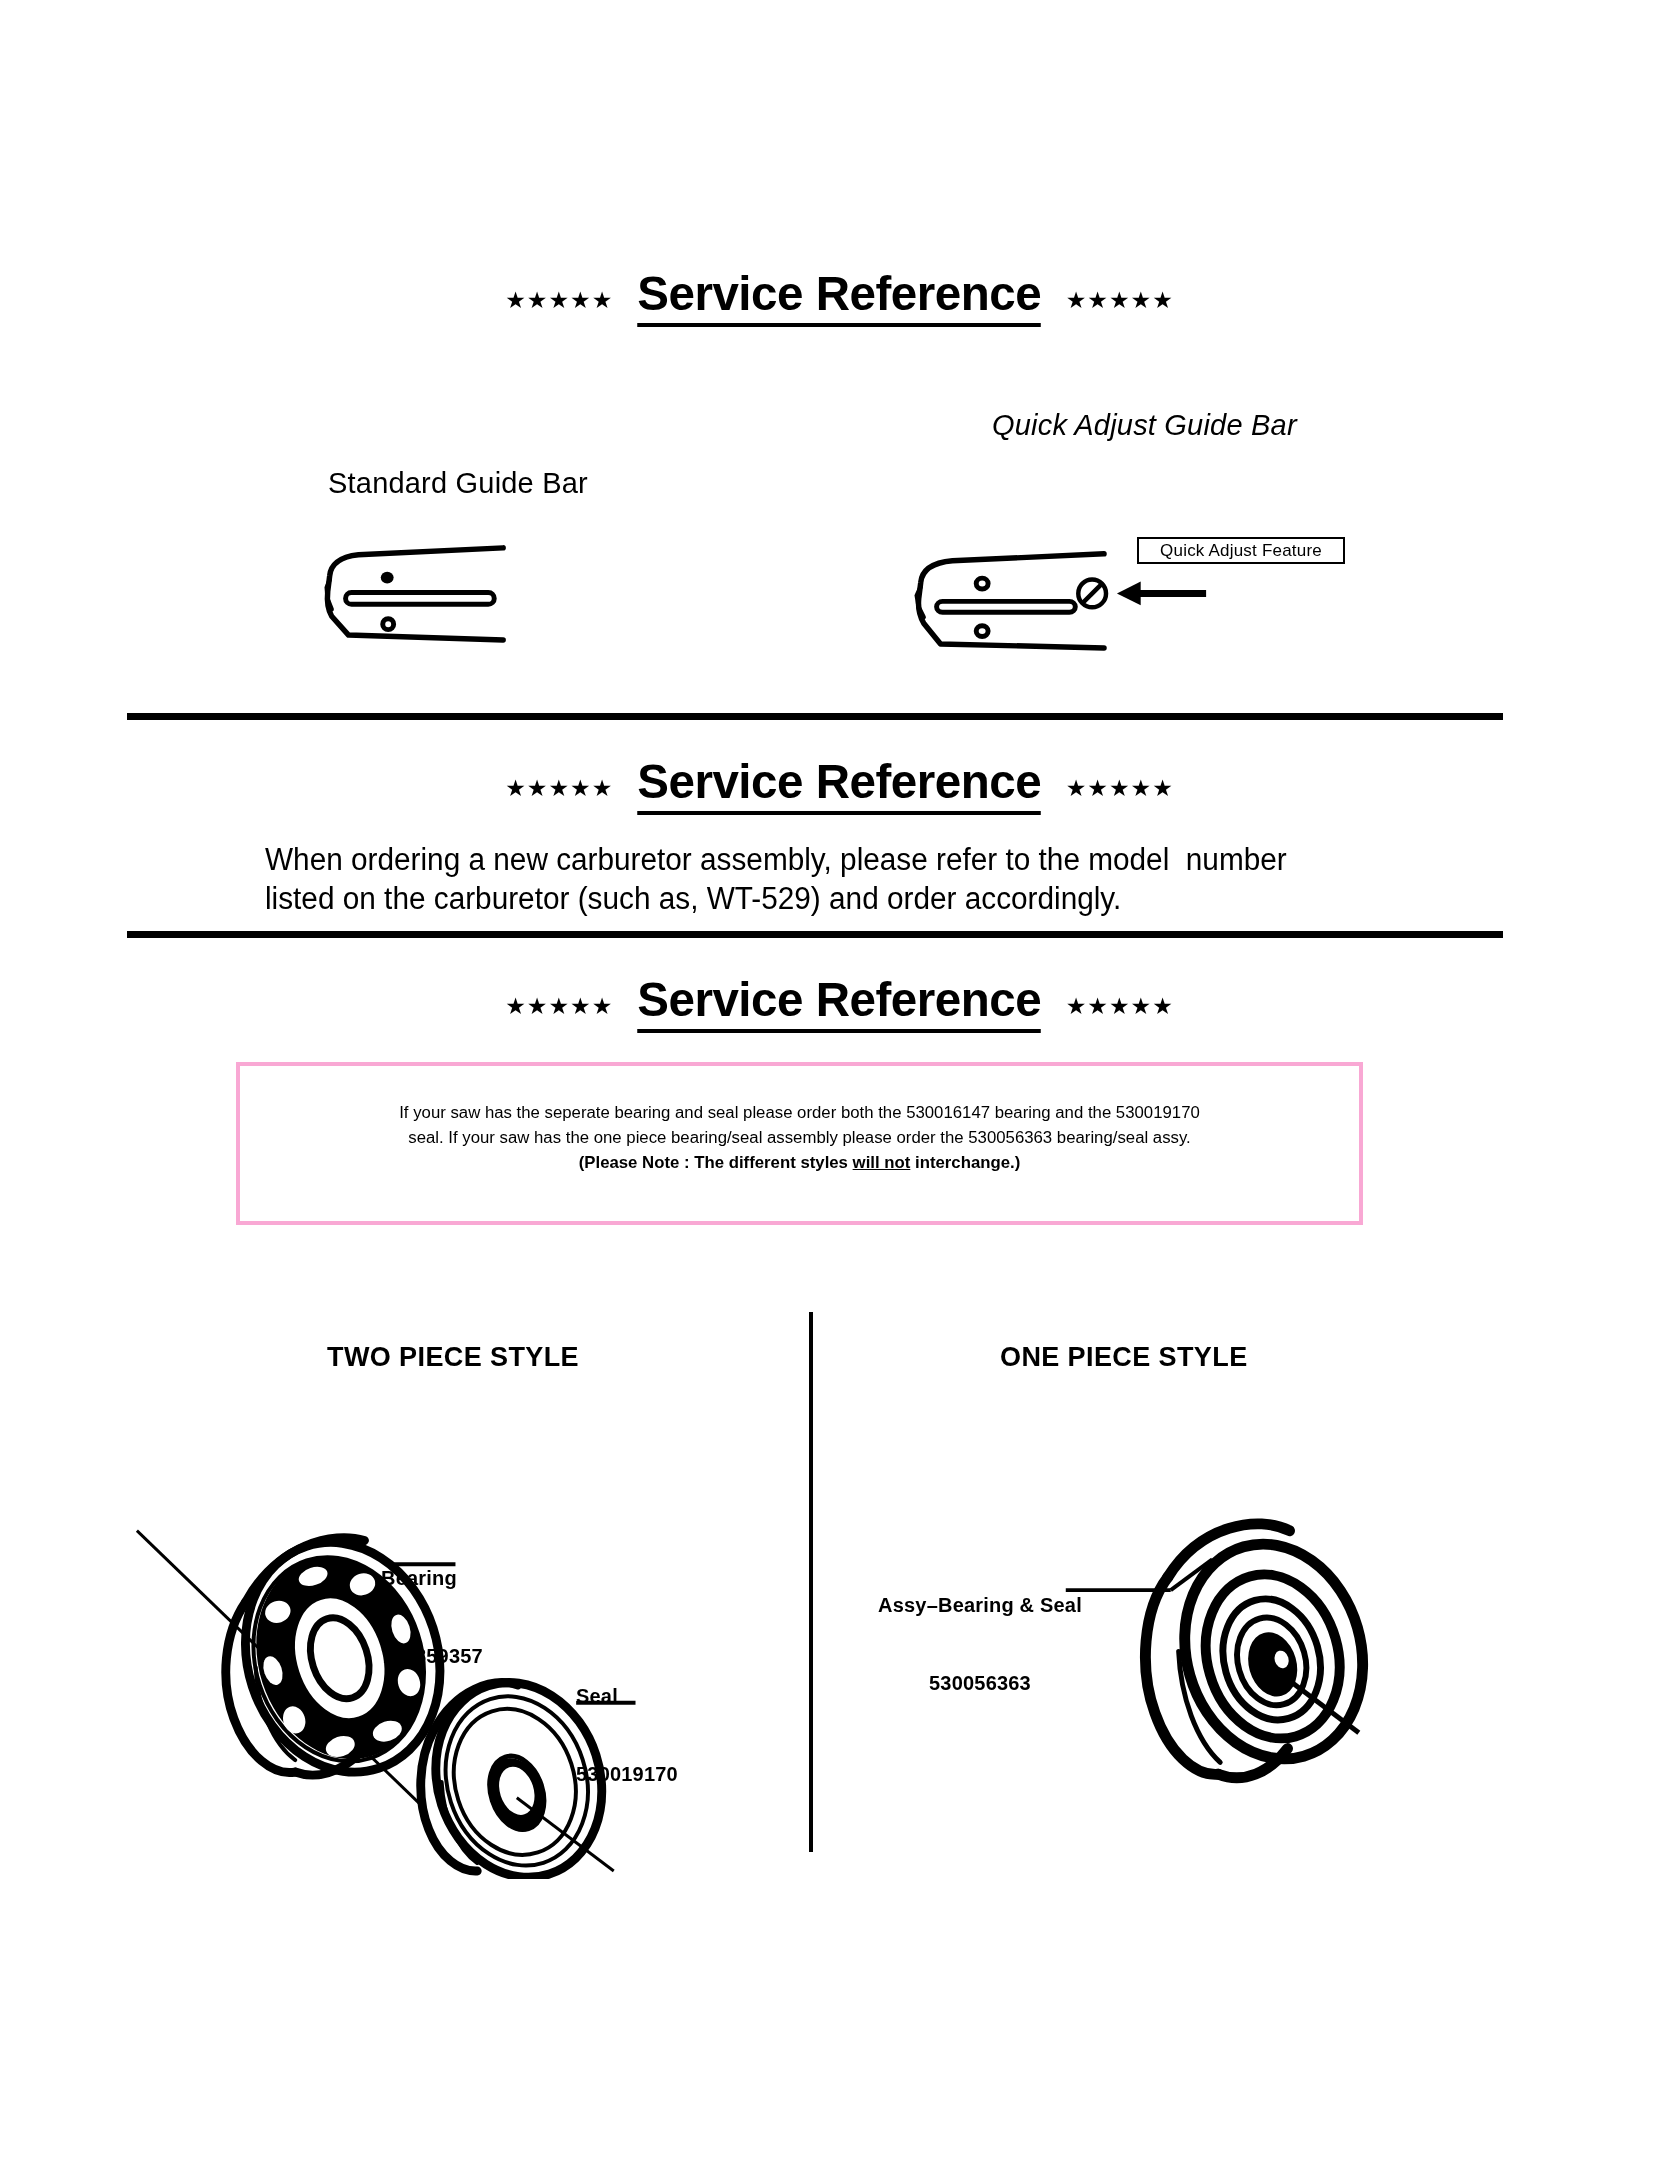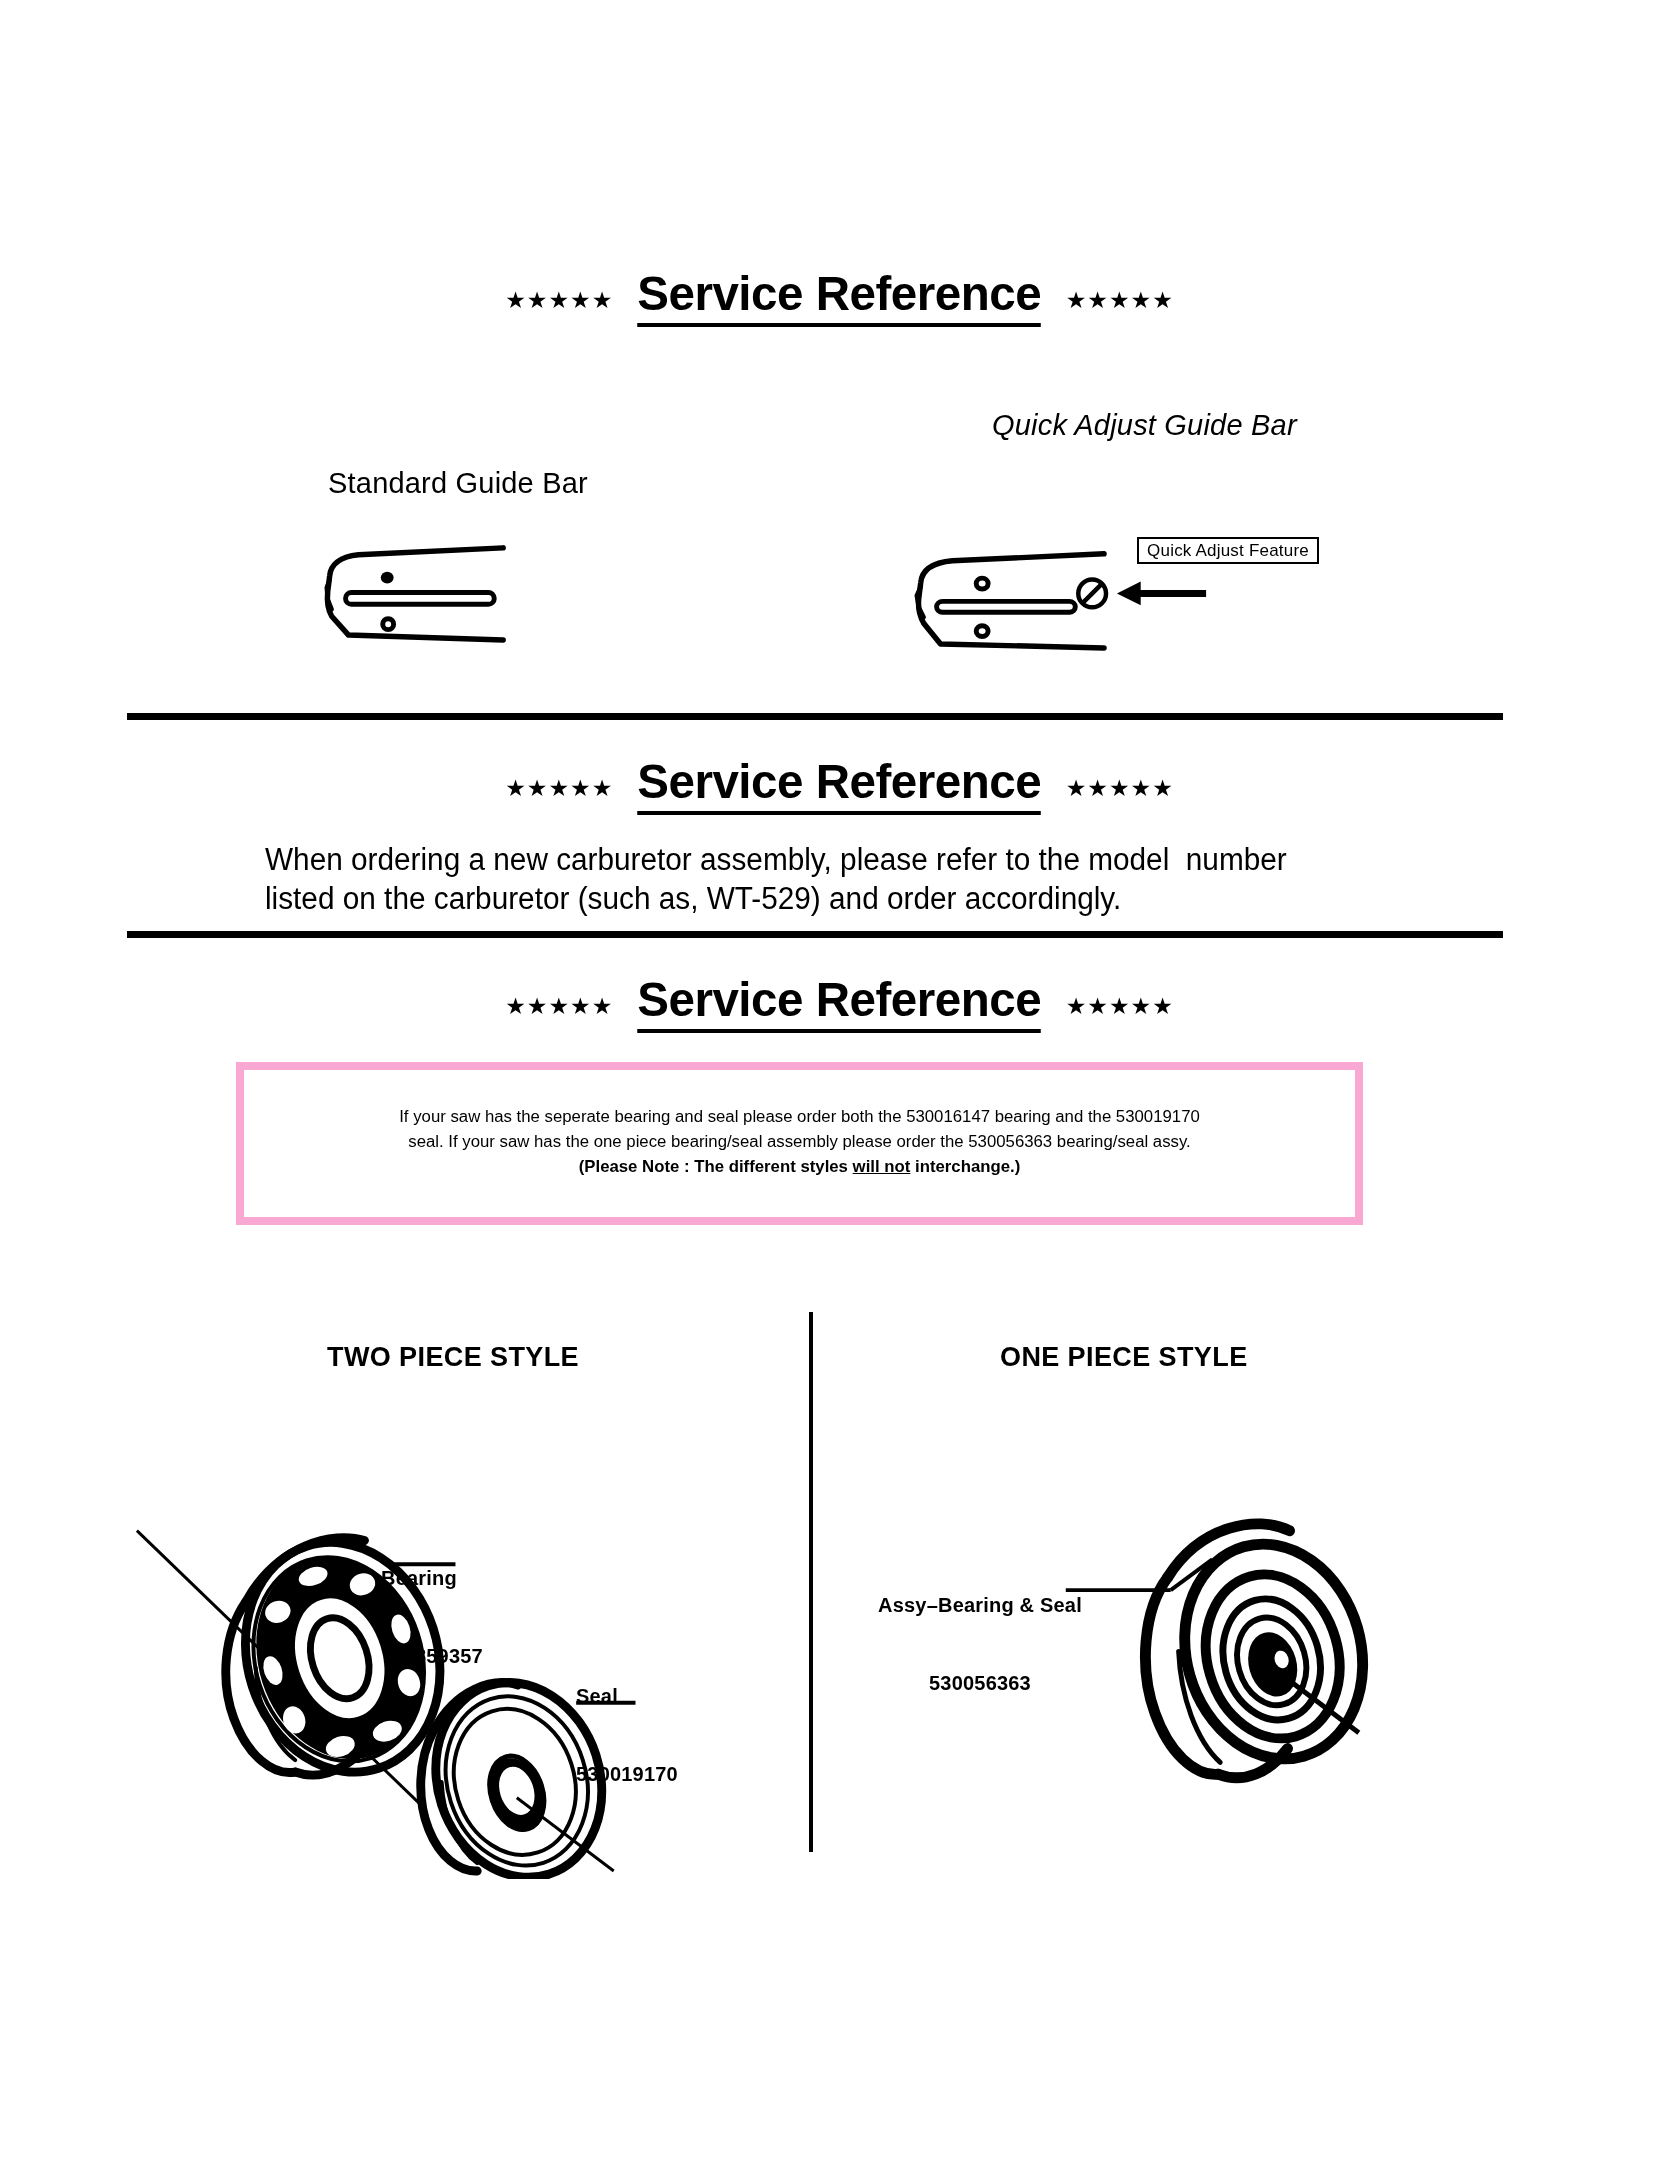--- a/index.html
+++ b/index.html
@@ -88,21 +88,21 @@
   .callout {
     font-size: 20px;
     font-weight: bold;
     line-height: 1.30;
     letter-spacing: 0.2px;
   }
 
   
   .note-box {
     position: absolute;
-    border: 8px solid #f9a8d4;
+    border: 4px solid #f9a8d4;
     box-sizing: border-box;
   }
 
   
   .qa-box {
     position: absolute;
     border: 2px solid #000;
     box-sizing: border-box;
     display: flex;
     align-items: center;
@@ -170,21 +170,21 @@
       <circle class="ink" cx="203" cy="66" r="14" stroke-width="4.5"></circle>
       <line class="ink" x1="193" y1="76" x2="213" y2="56" stroke-width="4.5"></line>
 
       <g>
         <line class="ink" x1="246" y1="66" x2="318" y2="66" stroke-width="7"></line>
         <polygon points="228,66 252,54 252,78" fill="#000" stroke="none"></polygon>
       </g>
     </svg>
   </div>
 
-  <div class="qa-box" style="left:1137px; top:537px; width:182px; height:27px;">Quick Adjust Feature</div>
+  <div class="qa-box" style="left:1137px; top:537px; width:208px; height:27px;">Quick Adjust Feature</div>
 
   <div class="rule" style="left:127px; top:713px; width:1376px;"></div>
 
   <div class="sr-heading" style="top:757px;">
     <span class="sr-stars">★★★★★</span>
     <span class="sr-title">Service Reference</span>
     <span class="sr-stars">★★★★★</span>
   </div>
 
   <div class="abs body-text" style="left:265px; top:840px;">When ordering a new carburetor assembly, please refer to the model  number</div>

